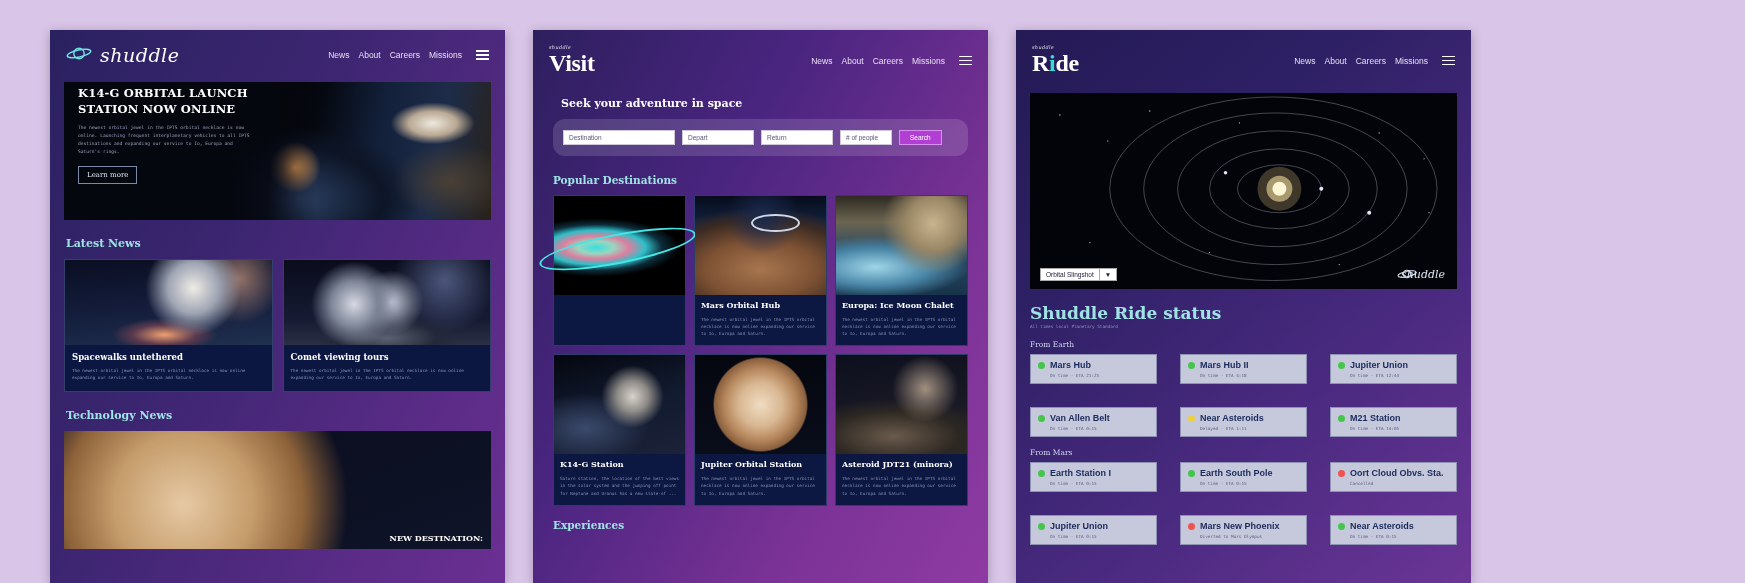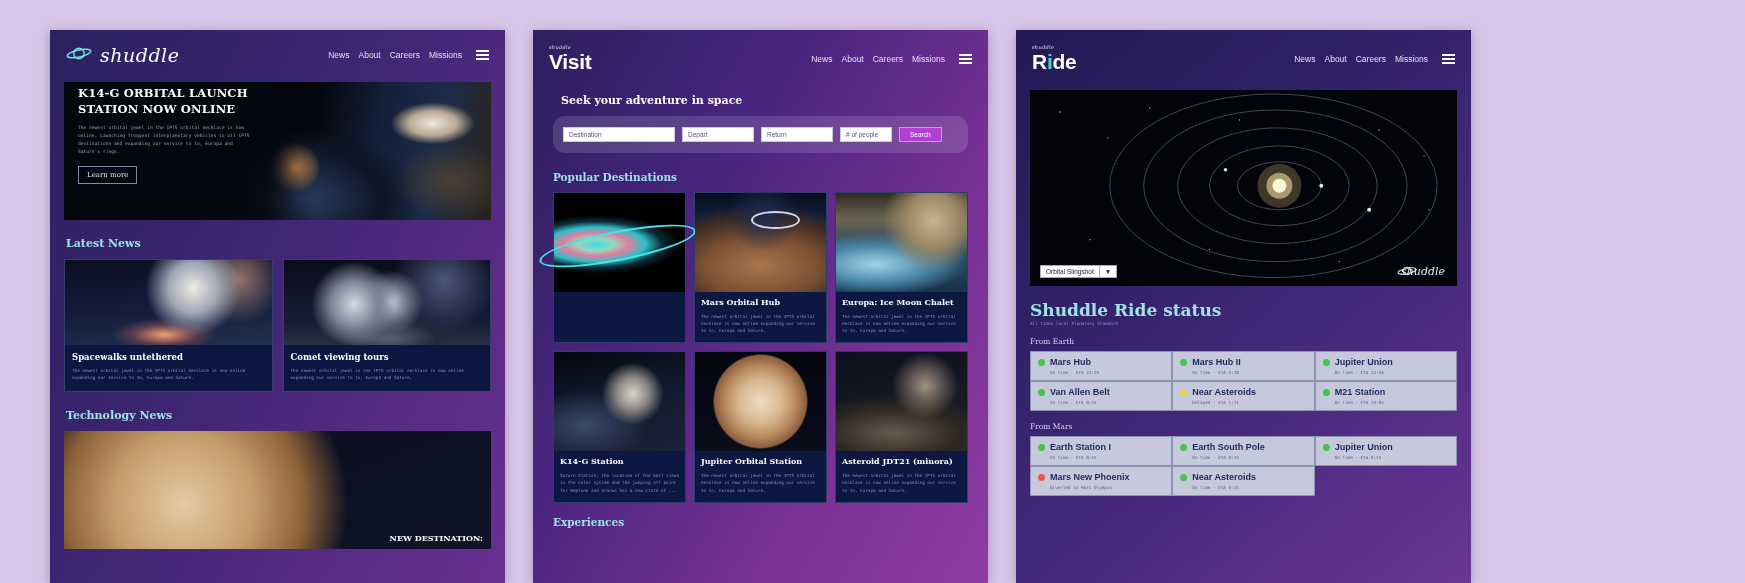--- a/index.html
+++ b/index.html
@@ -14,22 +14,22 @@
            box-shadow: 0 2px 10px rgba(0,0,0,.25); }
 
   
   .site-header { display: flex; align-items: center; justify-content: space-between;
                  padding: 14px 16px 10px 16px; }
   .brand { display: flex; align-items: center; gap: 8px; color: #fff; }
   .brand-word { font-family: "DejaVu Serif", serif; font-size: 19px;
                 letter-spacing: .5px; font-style: italic; }
   .brand-small { font-size: 5px; letter-spacing: .3px; opacity: .85;
                  display: block; font-style: italic; font-family:"DejaVu Serif",serif;}
-  .brand-big { font-size: 21px; font-weight: bold; letter-spacing: -.3px;
-               font-family: Liberation Sans, sans-serif; font-style: normal; margin-top: 48px; }
+  .brand-big { font-size: 24px; font-weight: bold; letter-spacing: -.3px;
+               font-family: Liberation Serif, serif; font-style: normal; margin-top: 48px; }
   .dot-i { color: #3fd9d4; }
   .nav { display: flex; align-items: center; gap: 9px; }
   .nav a { color: #e7dff2; font-size: 8.5px; text-decoration: none; }
   .burger { display: inline-flex; flex-direction: column; gap: 2.5px;
             margin-left: 5px; cursor: pointer; }
   .burger span { display: block; width: 13px; height: 1.6px; background: #fff; }
 
   
   #p-news { background: linear-gradient(118deg,#2a2160 0%,#3b2570 38%,#6b2f93 100%); }
   .hero { margin: 6px 14px 0 14px; height: 138px; display: flex;
@@ -142,21 +142,21 @@
                padding: 0 3px; font-size: 5.5px; color: #23203a; }
   .orbit-brand { position: absolute; right: 12px; bottom: 8px; color: #dfe8f6;
                  font-family: "DejaVu Serif", serif; font-style: italic; font-size: 11px;
                  display: flex; align-items: center; gap: 4px; }
   .ride-h { font-family: "DejaVu Serif", serif; color: #9fe3e4; font-weight: bold;
             font-size: 17px; margin: 14px 0 1px 14px; }
   .ride-sub { font-family: "DejaVu Sans Mono", monospace; color: #8f95bb;
               font-size: 4.3px; margin-left: 14px; }
   .grp { font-family: "DejaVu Serif", serif; color: #cfd6ee; font-size: 7.5px;
          margin: 11px 0 5px 14px; }
-  .srows { display: grid; grid-template-columns: repeat(3,1fr); gap: 0; padding: 0 14px; }
+  .srows { display: grid; grid-template-columns: repeat(3,1fr); gap: 23px; padding: 0 14px; }
   .srow { background: #c6c9dc; border: 1px solid #8e93b4; padding: 5px 7px; }
   .sname { display: flex; align-items: center; gap: 5px; color: #1b2a5c;
            font-weight: bold; font-size: 9px; }
   .led { width: 7px; height: 7px; border-radius: 50%; flex: 0 0 auto; }
   .smeta { font-family: "DejaVu Sans Mono", monospace; color: #5b6080;
            font-size: 4.3px; margin-top: 3px; margin-left: 12px; }
 </style>
 </head>
 <body>
 
@@ -417,20 +417,27 @@
       </div>
       <div class="srow">
         <div class="sname">
             <span class="led" style="background:#43c64a"></span>
             <span>Earth South Pole</span>
           </div>
         <div class="smeta">On time - ETA 0:15</div>
       </div>
       <div class="srow">
         <div class="sname">
+            <span class="led" style="background:#ef5350"></span>
+            <span>Oort Cloud Obvs. Sta.</span>
+          </div>
+        <div class="smeta">Cancelled</div>
+      </div>
+      <div class="srow">
+        <div class="sname">
             <span class="led" style="background:#43c64a"></span>
             <span>Jupiter Union</span>
           </div>
         <div class="smeta">On time - ETA 0:15</div>
       </div>
       <div class="srow">
         <div class="sname">
             <span class="led" style="background:#ef5350"></span>
             <span>Mars New Phoenix</span>
           </div>

